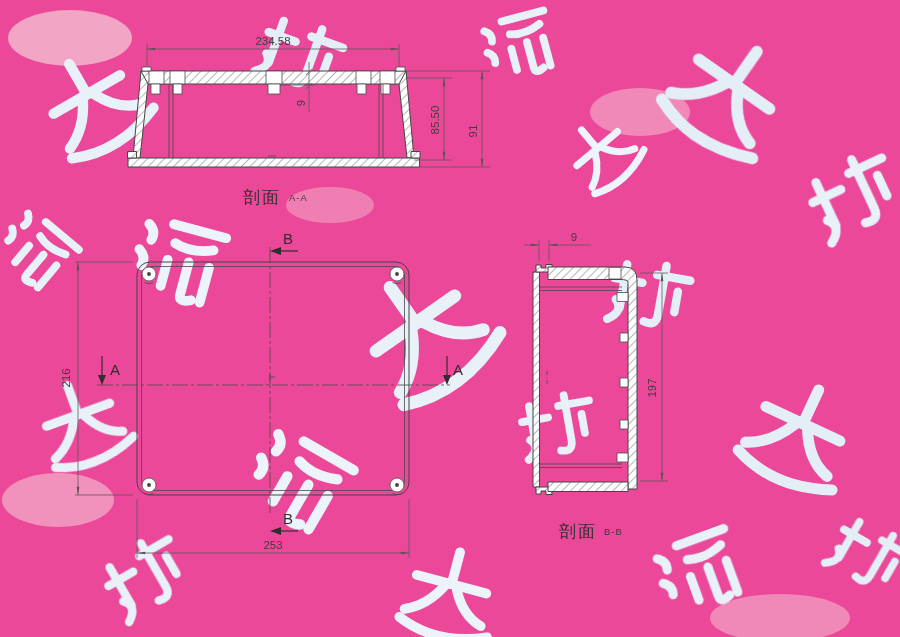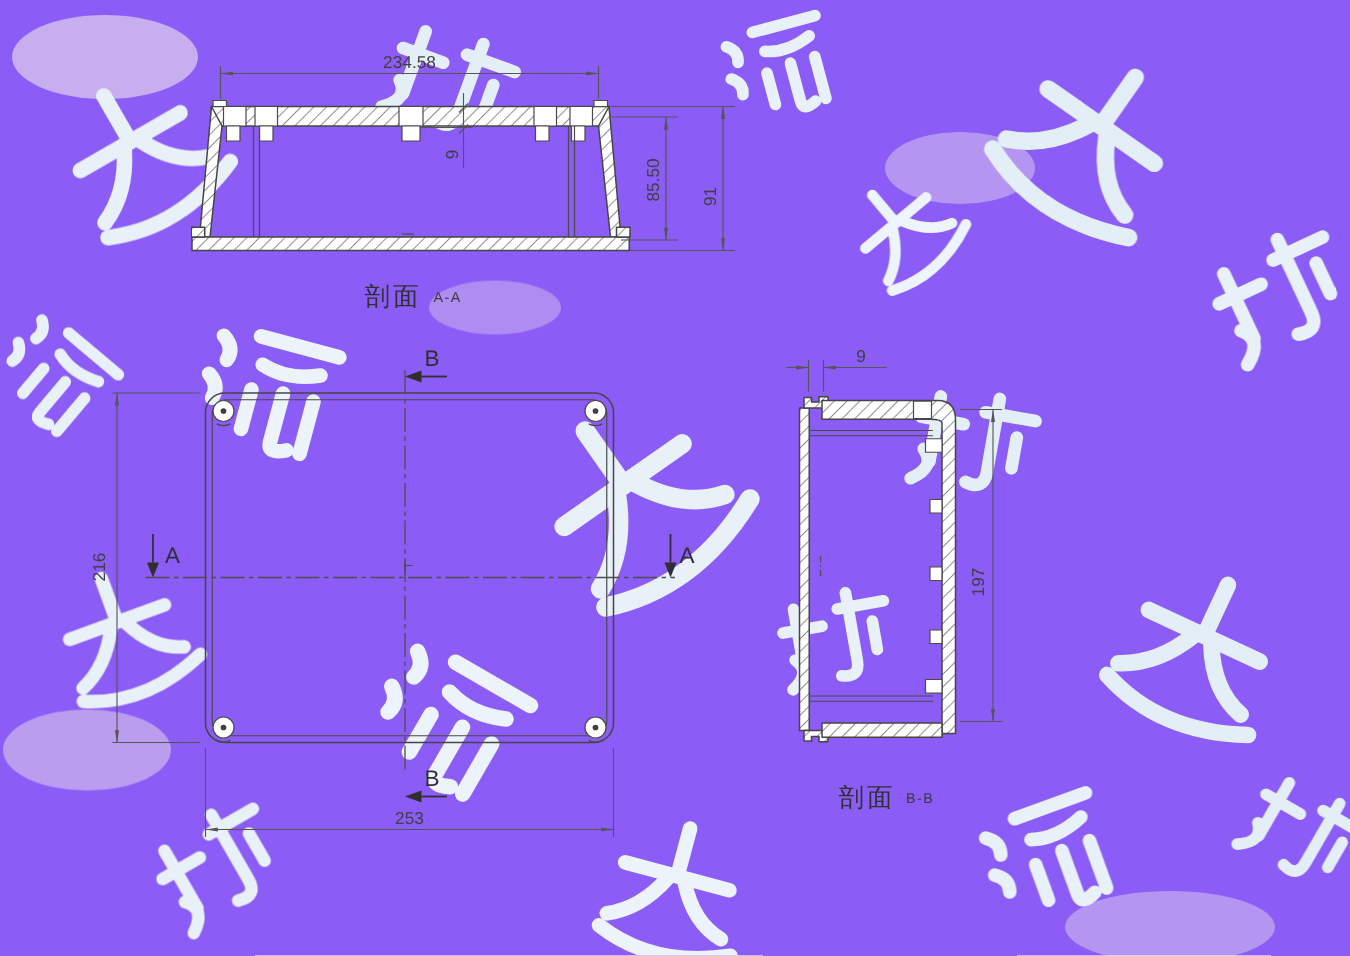--- a/index.html
+++ b/index.html
@@ -1,17 +1,17 @@
 <!DOCTYPE html>
 <html><head>
 <meta charset="utf-8">
 <style>
   html,body{margin:0;padding:0;background:#ffffff;}
   body{width:900px;height:637px;overflow:hidden;font-family:"Liberation Sans","DejaVu Sans",sans-serif;}
-  #stage{position:relative;width:900px;height:637px;background:#8b5cf6;}
+  #stage{position:relative;width:900px;height:637px;background:#ec4899;}
   svg text{font-family:"Liberation Sans","DejaVu Sans",sans-serif;}
   .dimtext{fill:#3f3f3f;font-size:11.5px;}
   .marktext{fill:#2f2f2f;font-size:15px;}
   .cnlabel{fill:#303030;font-size:17px;letter-spacing:2px;}
   .cnsub{fill:#3a3a3a;font-size:9.5px;letter-spacing:1px;}
   .geo{stroke:#454545;stroke-width:1;fill:none;stroke-linejoin:round;}
   .geothin{stroke:#4a4a4a;stroke-width:.8;fill:none;stroke-linejoin:round;}
   .hatchshape{stroke:#454545;stroke-width:1;fill:url(#hatch);stroke-linejoin:round;}
   .white{fill:#ffffff;stroke:#4a4a4a;stroke-width:.8;stroke-linejoin:round;}
   .dimline{stroke:#555555;stroke-width:.75;fill:none;}

